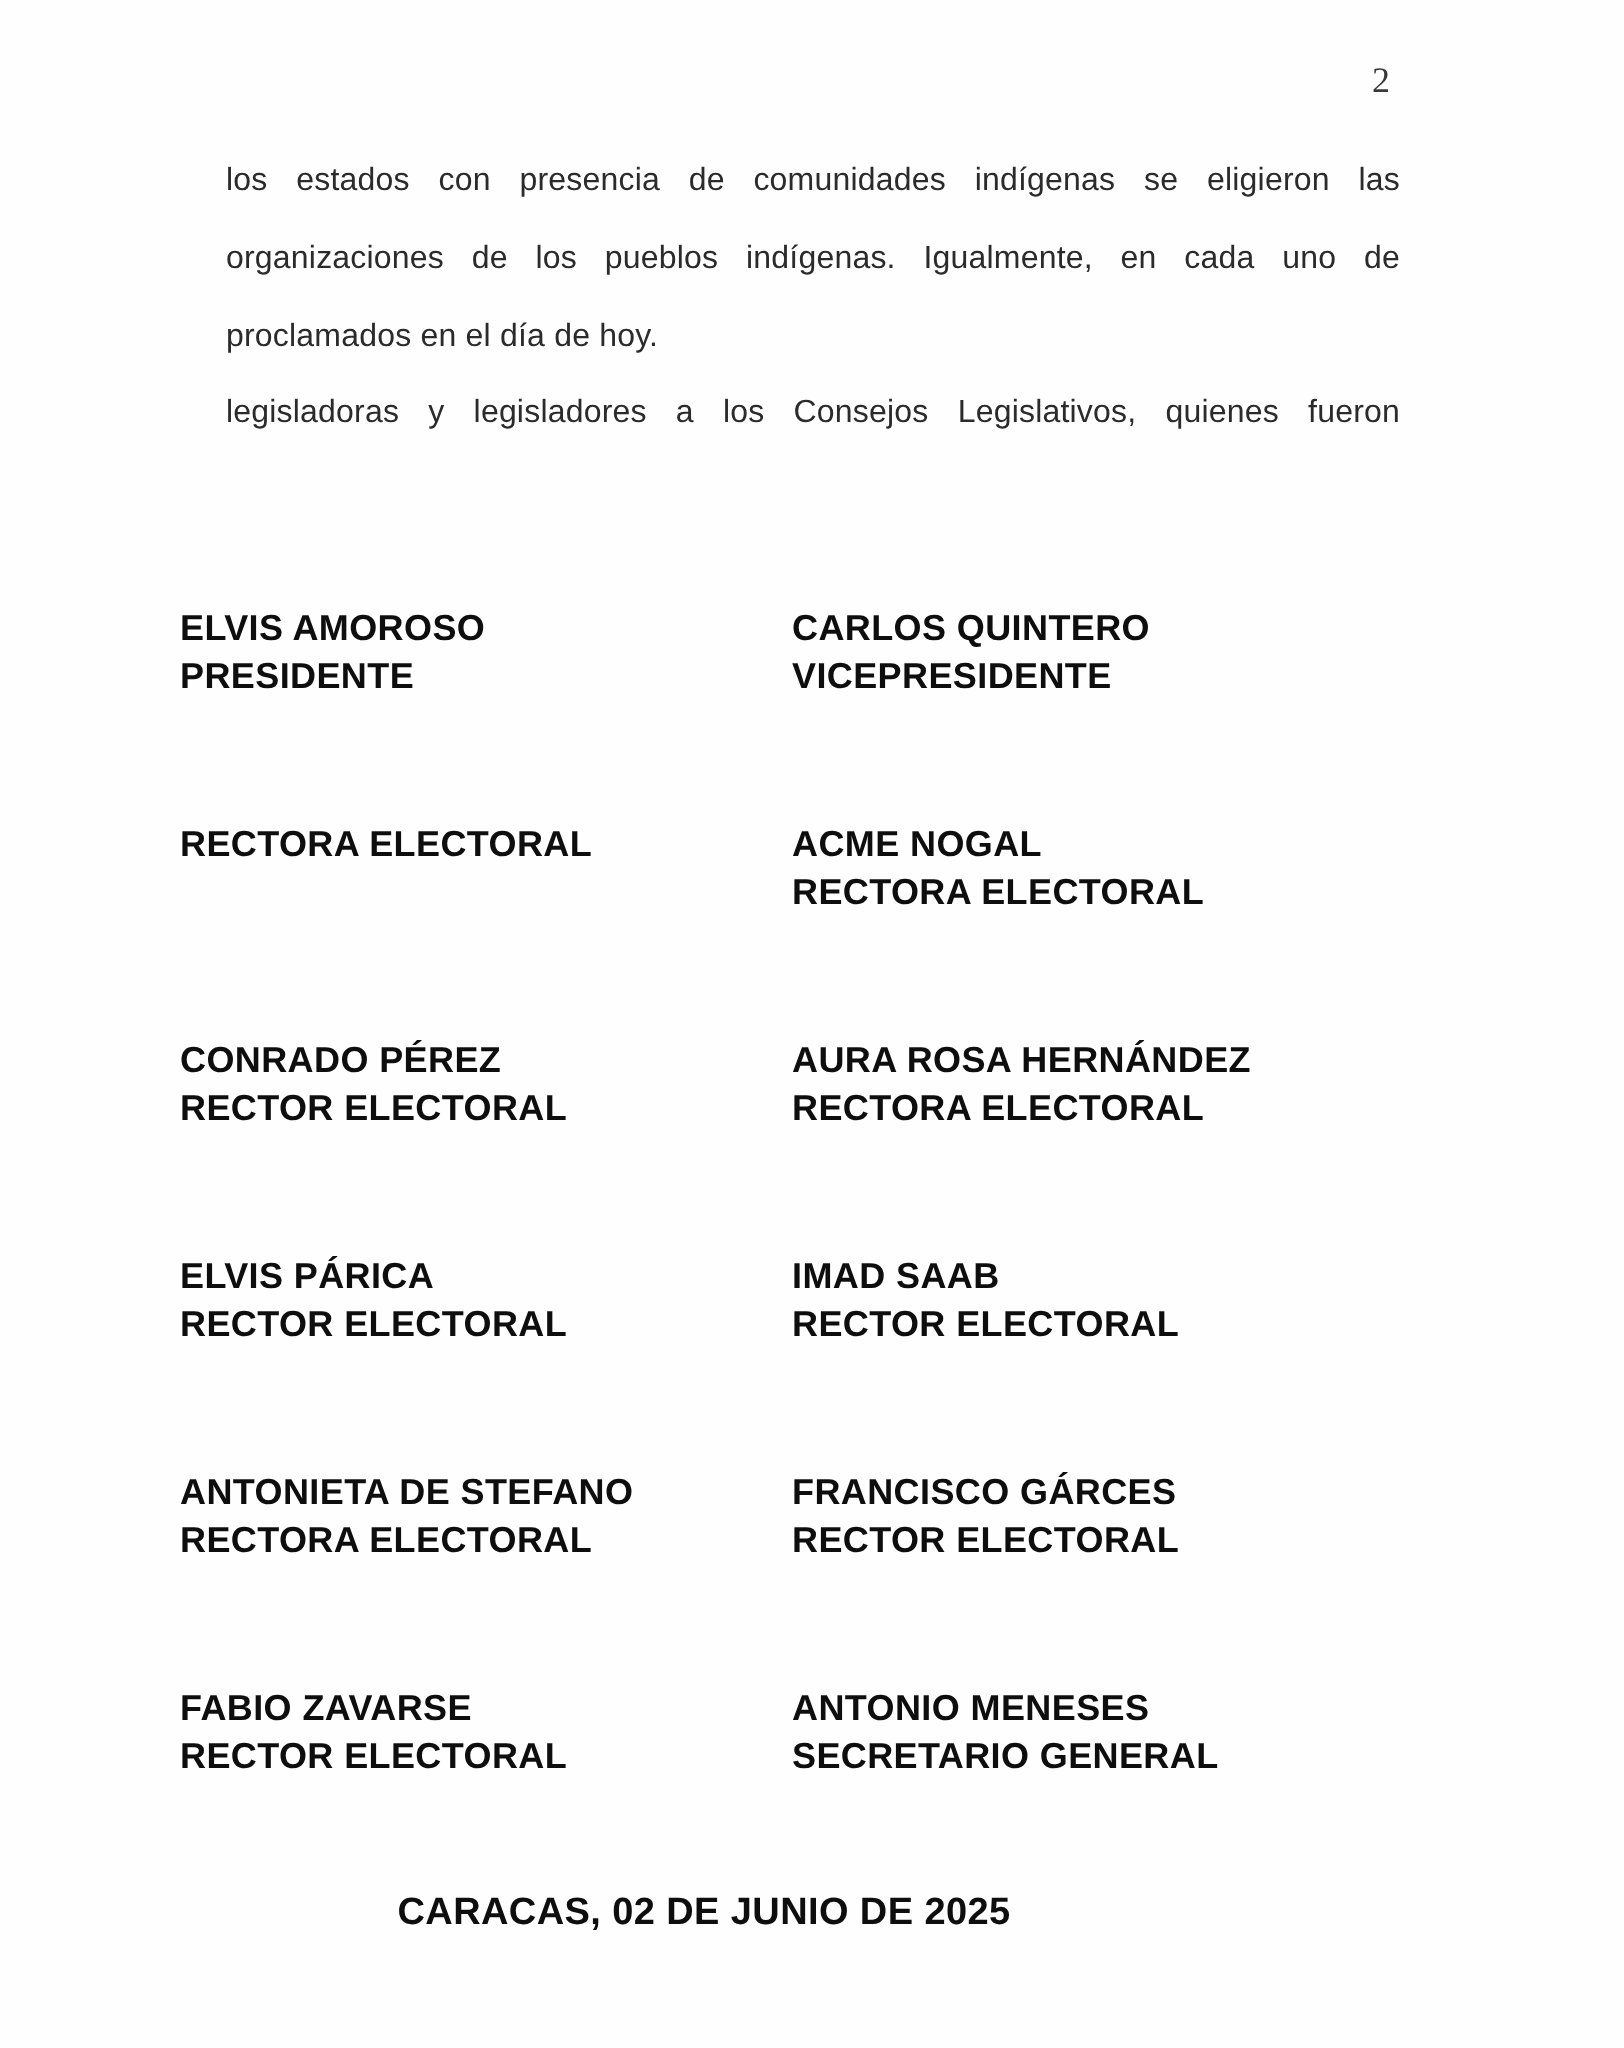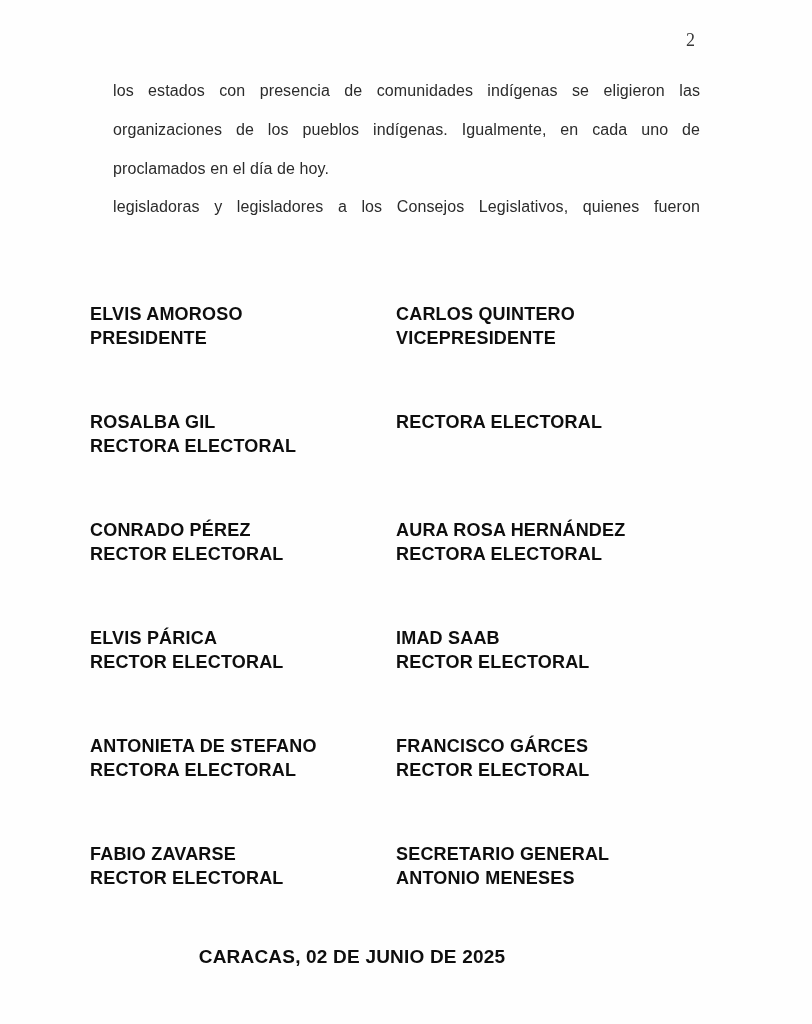--- a/index.html
+++ b/index.html
@@ -89,24 +89,24 @@
   <div class="signatures">
     <div class="sig">
       <div>ELVIS AMOROSO</div>
       <div>PRESIDENTE</div>
     </div>
     <div class="sig">
       <div>CARLOS QUINTERO</div>
       <div>VICEPRESIDENTE</div>
     </div>
     <div class="sig">
-      <div>ROSALBA GIL</div>
       <div>RECTORA ELECTORAL</div>
     </div>
     <div class="sig">
+      <div>ACME NOGAL</div>
       <div>RECTORA ELECTORAL</div>
     </div>
     <div class="sig">
       <div>CONRADO PÉREZ</div>
       <div>RECTOR ELECTORAL</div>
     </div>
     <div class="sig">
       <div>AURA ROSA HERNÁNDEZ</div>
       <div>RECTORA ELECTORAL</div>
     </div>
@@ -124,20 +124,20 @@
     </div>
     <div class="sig">
       <div>FRANCISCO GÁRCES</div>
       <div>RECTOR ELECTORAL</div>
     </div>
     <div class="sig">
       <div>FABIO ZAVARSE</div>
       <div>RECTOR ELECTORAL</div>
     </div>
     <div class="sig">
+      <div>ANTONIO MENESES</div>
       <div>SECRETARIO GENERAL</div>
-      <div>ANTONIO MENESES</div>
     </div>
   </div>
 
   <div class="dateline">CARACAS, 02 DE JUNIO DE 2025</div>
 
 </div>
 
 </body></html>

